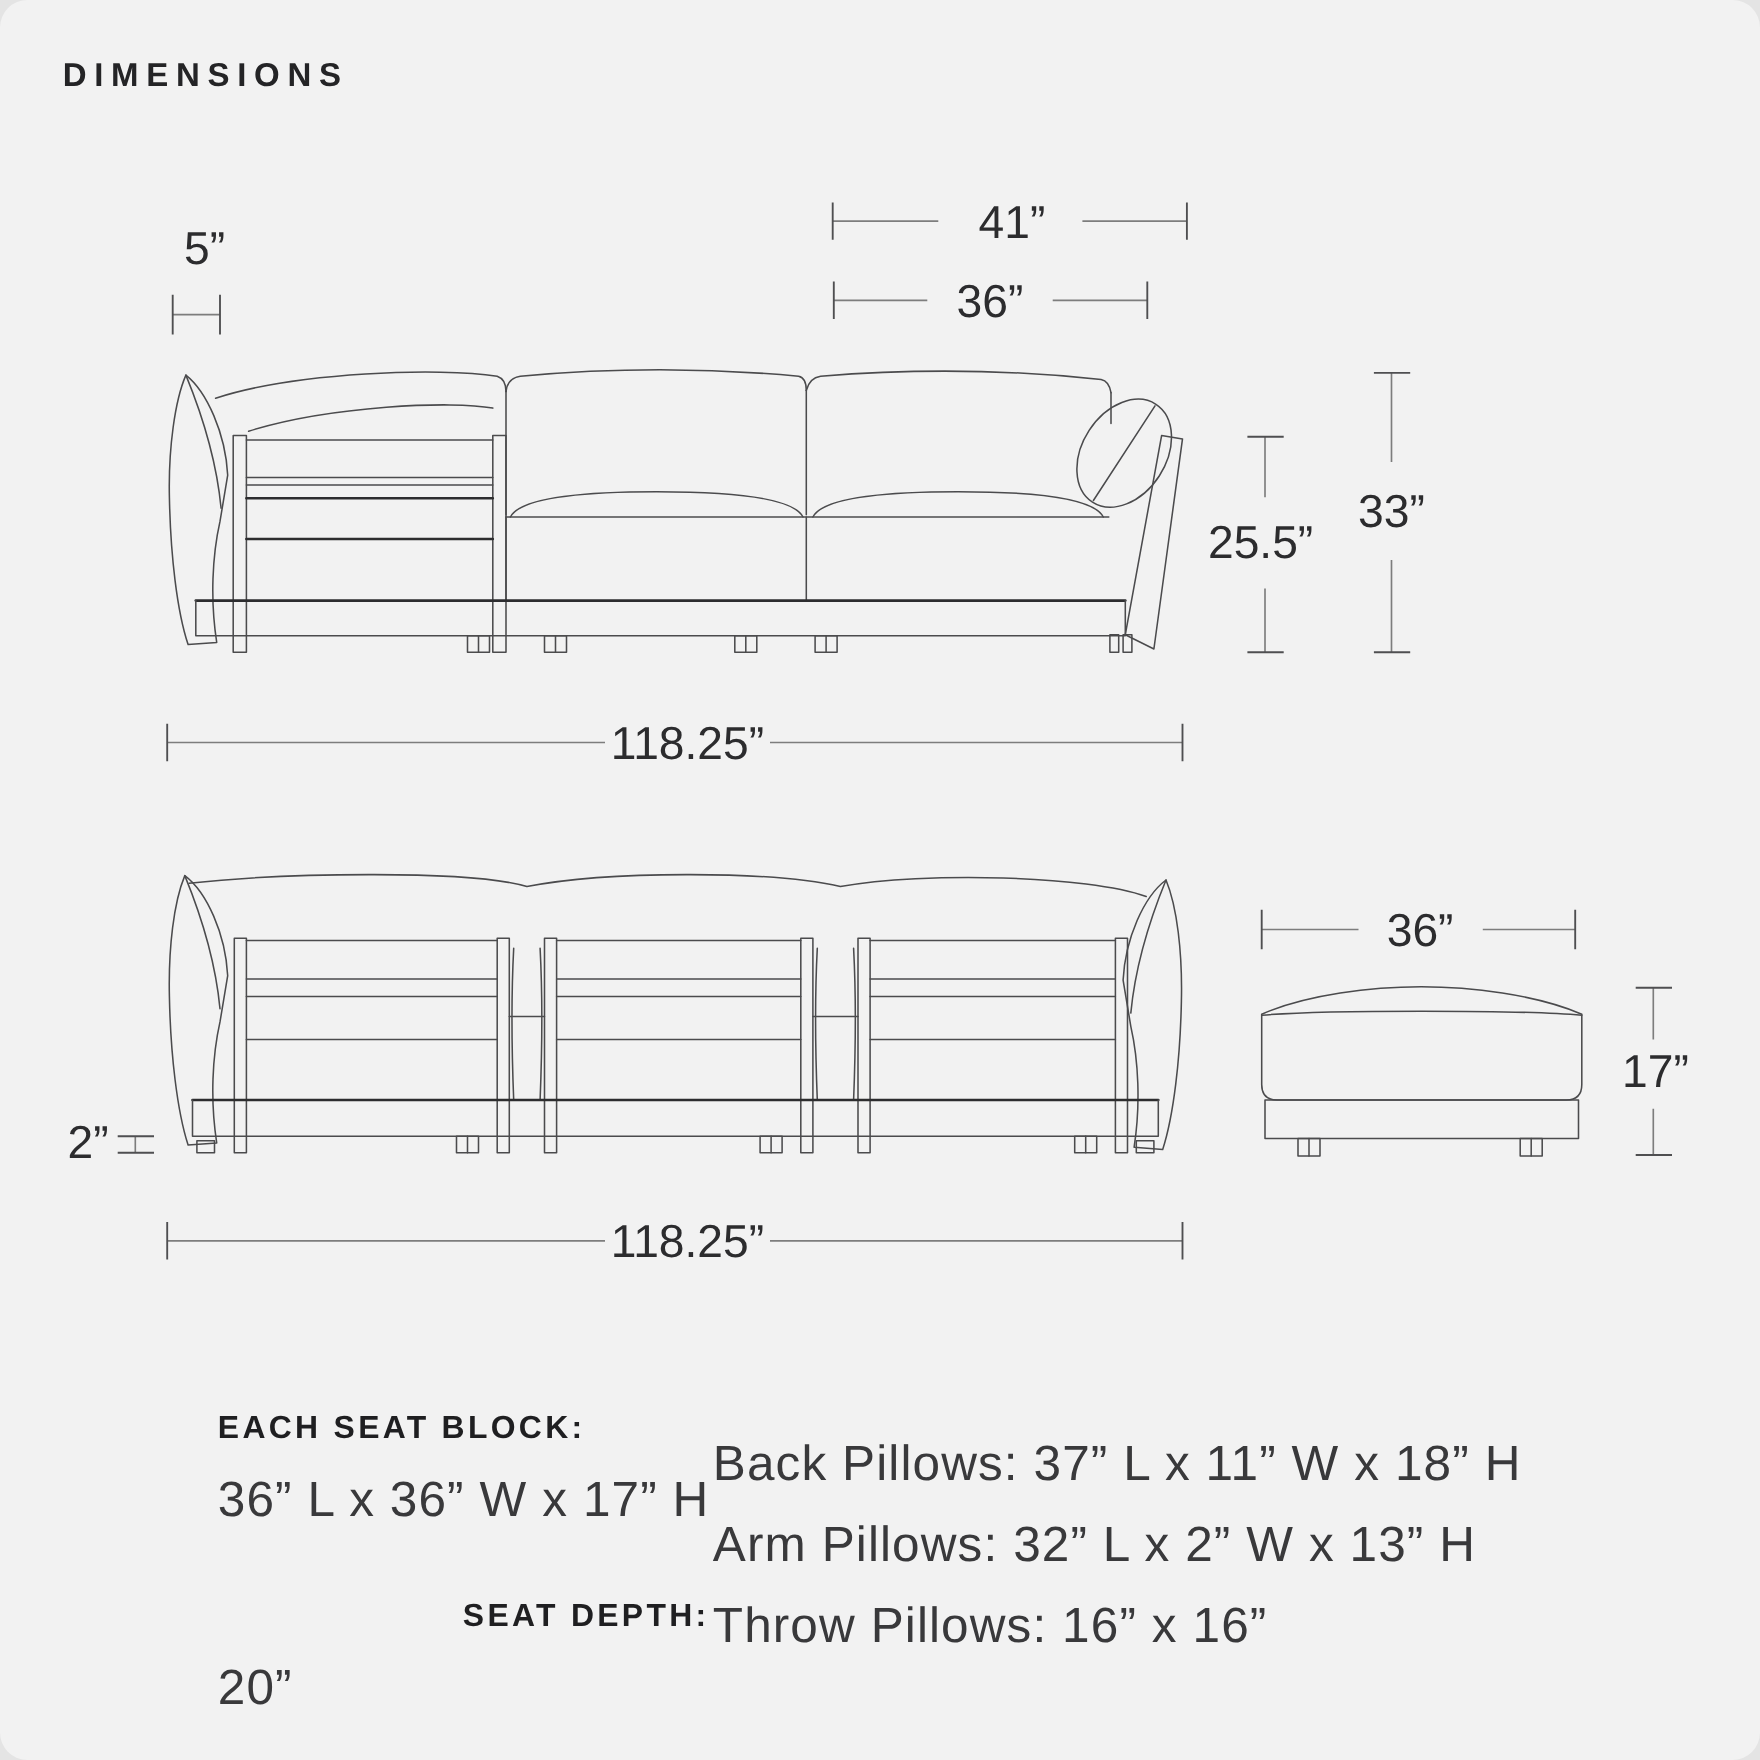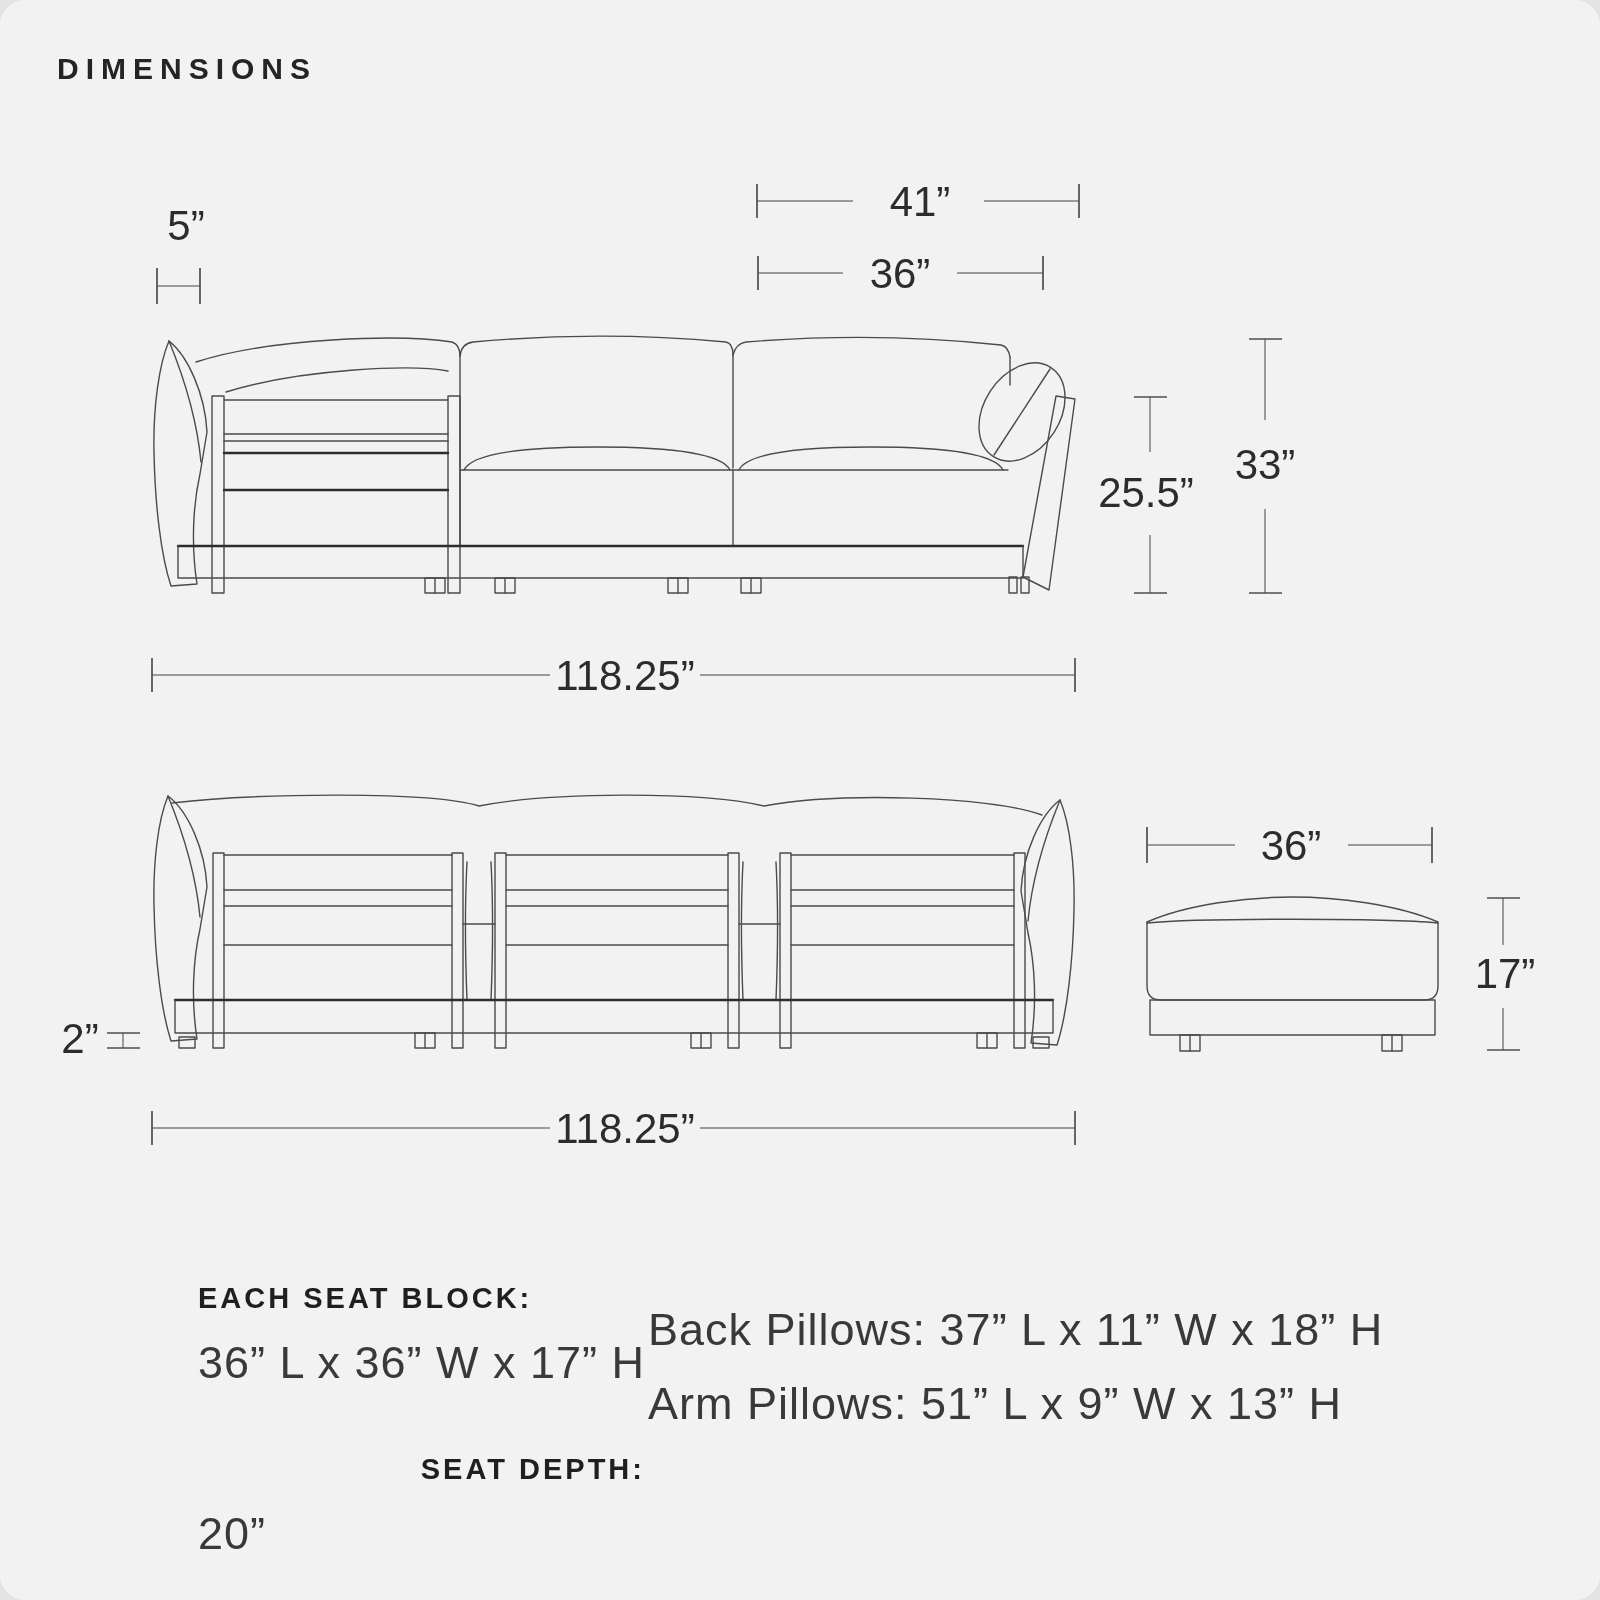--- a/index.html
+++ b/index.html
@@ -186,16 +186,17 @@
 
   <div class="specs col-left">
     <h3>EACH SEAT BLOCK:</h3>
     <p>36” L x 36” W x 17” H</p>
     <h3 class="gap">SEAT DEPTH:</h3>
     <p>20”</p>
   </div>
 
   <div class="specs col-right">
     <p>Back Pillows: 37” L x 11” W x 18” H</p>
-    <p>Arm Pillows: 51” L x 9” W x 13” H</p>
+    <p>Arm Pillows: 32” L x 2” W x 13” H</p>
+    <p>Throw Pillows: 16” x 16”</p>
   </div>
 
 </div>
 
 </body></html>

